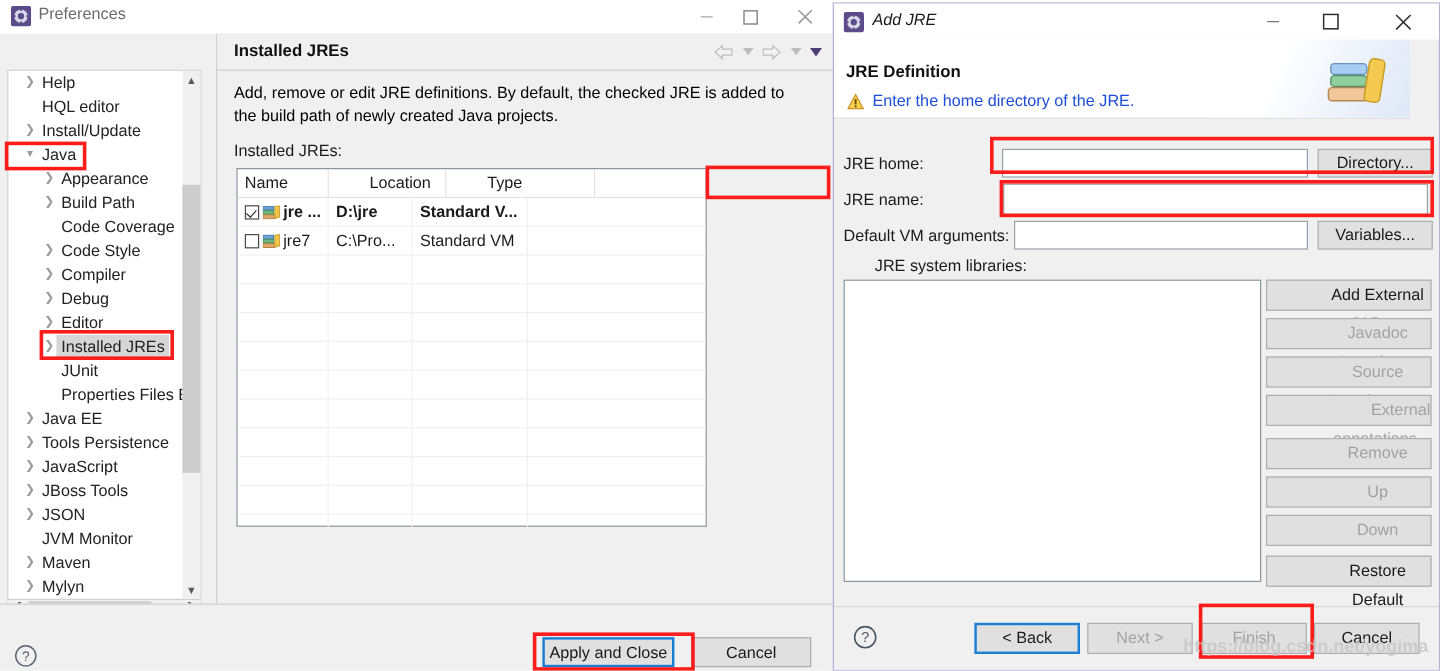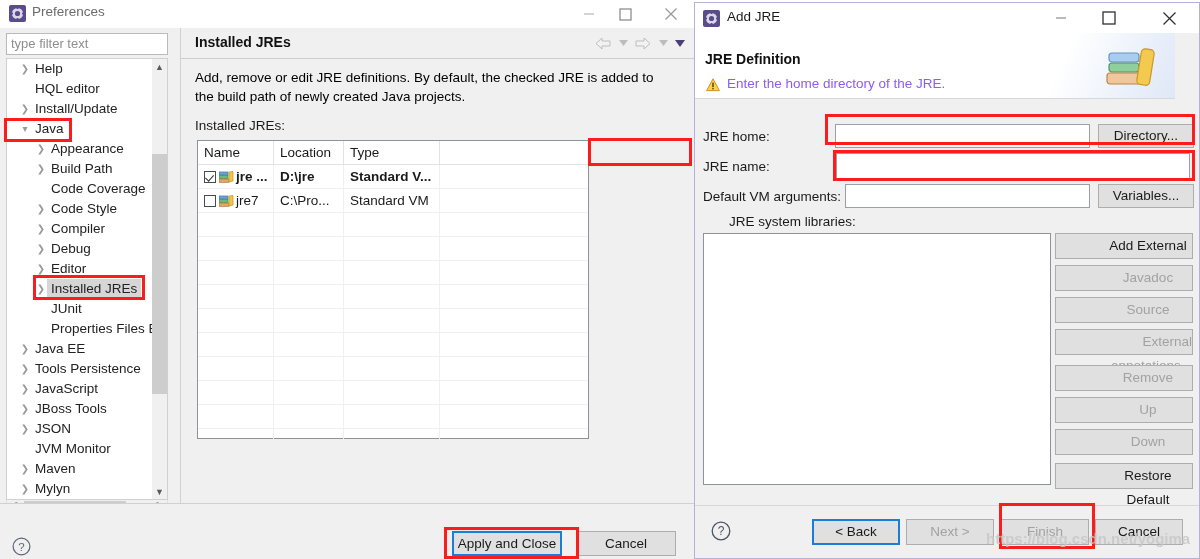--- a/index.html
+++ b/index.html
@@ -119,21 +119,21 @@
   }
   #installed-label {
     position: absolute; left: 14px; top: 90px; font-size: 13.5px;
   }
 
   
   #jre-table {
     position: absolute; left: 16px; top: 112px; width: 392px; height: 299px;
     background: #ffffff; border: 1px solid #8c939c;
   }
-  #jre-thead { display: flex; height: 24px; border-bottom: 1px solid #e3e3e3; }
+  #jre-thead { display: flex; height: 24px; border-bottom: 1px solid #e3e3e3; gap: 28px; }
   #jre-thead div {
     font-size: 13.5px; line-height: 24px; padding-left: 6px;
     border-right: 1px solid #e3e3e3; color: #1a1a1a;
   }
   .col-name { width: 76px; }
   .col-loc { width: 70px; }
   .col-type { width: 96px; }
   .col-rest { flex: 1; border-right: none !important; }
   .jre-row { display: flex; height: 24px; border-bottom: 1px solid #f0f0f0; }
   .jre-row > div {
@@ -188,20 +188,21 @@
 
   
   #addjre-window {
     position: absolute; left: 694px; top: 2px; width: 506px; height: 557px;
     background: #f0f0f0;
     border: 1px solid #b5b0d8;
   }
   #addjre-titlebar {
     position: absolute; left: 0; top: 0; width: 504px; height: 30px;
     background: #ffffff;
+    font-style: italic;
   }
   #addjre-title-icon { position: absolute; left: 8px; top: 7px; width: 17px; height: 17px; }
   #addjre-title-text { position: absolute; left: 32px; top: 6px; font-size: 13.5px; color: #1a1a1a; }
   .ajwin-btn {
     position: absolute; top: 0; width: 44px; height: 30px;
     display: flex; align-items: center; justify-content: center; color: #303030;
   }
   #aj-min { left: 344px; }
   #aj-max { left: 392px; }
   #aj-close { left: 452px; }
@@ -212,21 +213,21 @@
     overflow: hidden;
   }
   #hdr-wash {
     position: absolute; right: 0; top: 0; width: 170px; height: 66px;
     background: linear-gradient(115deg, #ffffff 0%, #ffffff 35%, #eaf0fa 75%, #dfe8f7 100%);
   }
   #addjre-hdr-title {
     position: absolute; left: 10px; top: 18px; font-size: 14px; font-weight: bold; color: #111;
   }
   #warn-icon { position: absolute; left: 11px; top: 45px; width: 14px; height: 14px; }
-  #addjre-hdr-msg { position: absolute; left: 32px; top: 43px; font-size: 13.5px; color: #8b5cf6; }
+  #addjre-hdr-msg { position: absolute; left: 32px; top: 43px; font-size: 13.5px; color: #1d4ed8; }
   #books-icon { position: absolute; left: 410px; top: 11px; width: 58px; height: 48px; }
 
   #addjre-body { position: absolute; left: 0; top: 96px; width: 504px; height: 406px; background: #f0f0f0; }
   .fld-label { position: absolute; font-size: 13.5px; color: #1a1a1a; }
   .txt-input {
     position: absolute; background: #ffffff; border: 1px solid #9aa0a8;
   }
   .abtn {
     position: absolute; background: #e0e0e0; border: 1px solid #adadad;
     font-size: 13.5px; text-align: center; color: #1a1a1a;
@@ -302,21 +303,20 @@
           </svg>
       </span>
       <span class="win-btn" id="prefs-close">
         <svg width="14" height="14" viewBox="0 0 14 14">
           <line x1="1.5" y1="1.5" x2="12.5" y2="12.5" stroke="#9a9a9a" stroke-width="1.3"></line>
           <line x1="12.5" y1="1.5" x2="1.5" y2="12.5" stroke="#9a9a9a" stroke-width="1.3"></line>
         </svg>
       </span>
     </div>
 
-    <div id="filter-input">type filter text</div>
 
     <div id="tree-panel">
       <div id="tree-items">
           <div class="tree-item lvl1"><span class="twisty">❯</span><span class="tlabel">Help</span></div>
           <div class="tree-item lvl1"><span class="tlabel">HQL editor</span></div>
           <div class="tree-item lvl1"><span class="twisty">❯</span><span class="tlabel">Install/Update</span></div>
           <div class="tree-item lvl1"><span class="twisty">▾</span><span class="tlabel">Java</span></div>
           <div class="tree-item lvl2"><span class="twisty">❯</span><span class="tlabel">Appearance</span></div>
           <div class="tree-item lvl2"><span class="twisty">❯</span><span class="tlabel">Build Path</span></div>
           <div class="tree-item lvl2"><span class="tlabel">Code Coverage</span></div>

